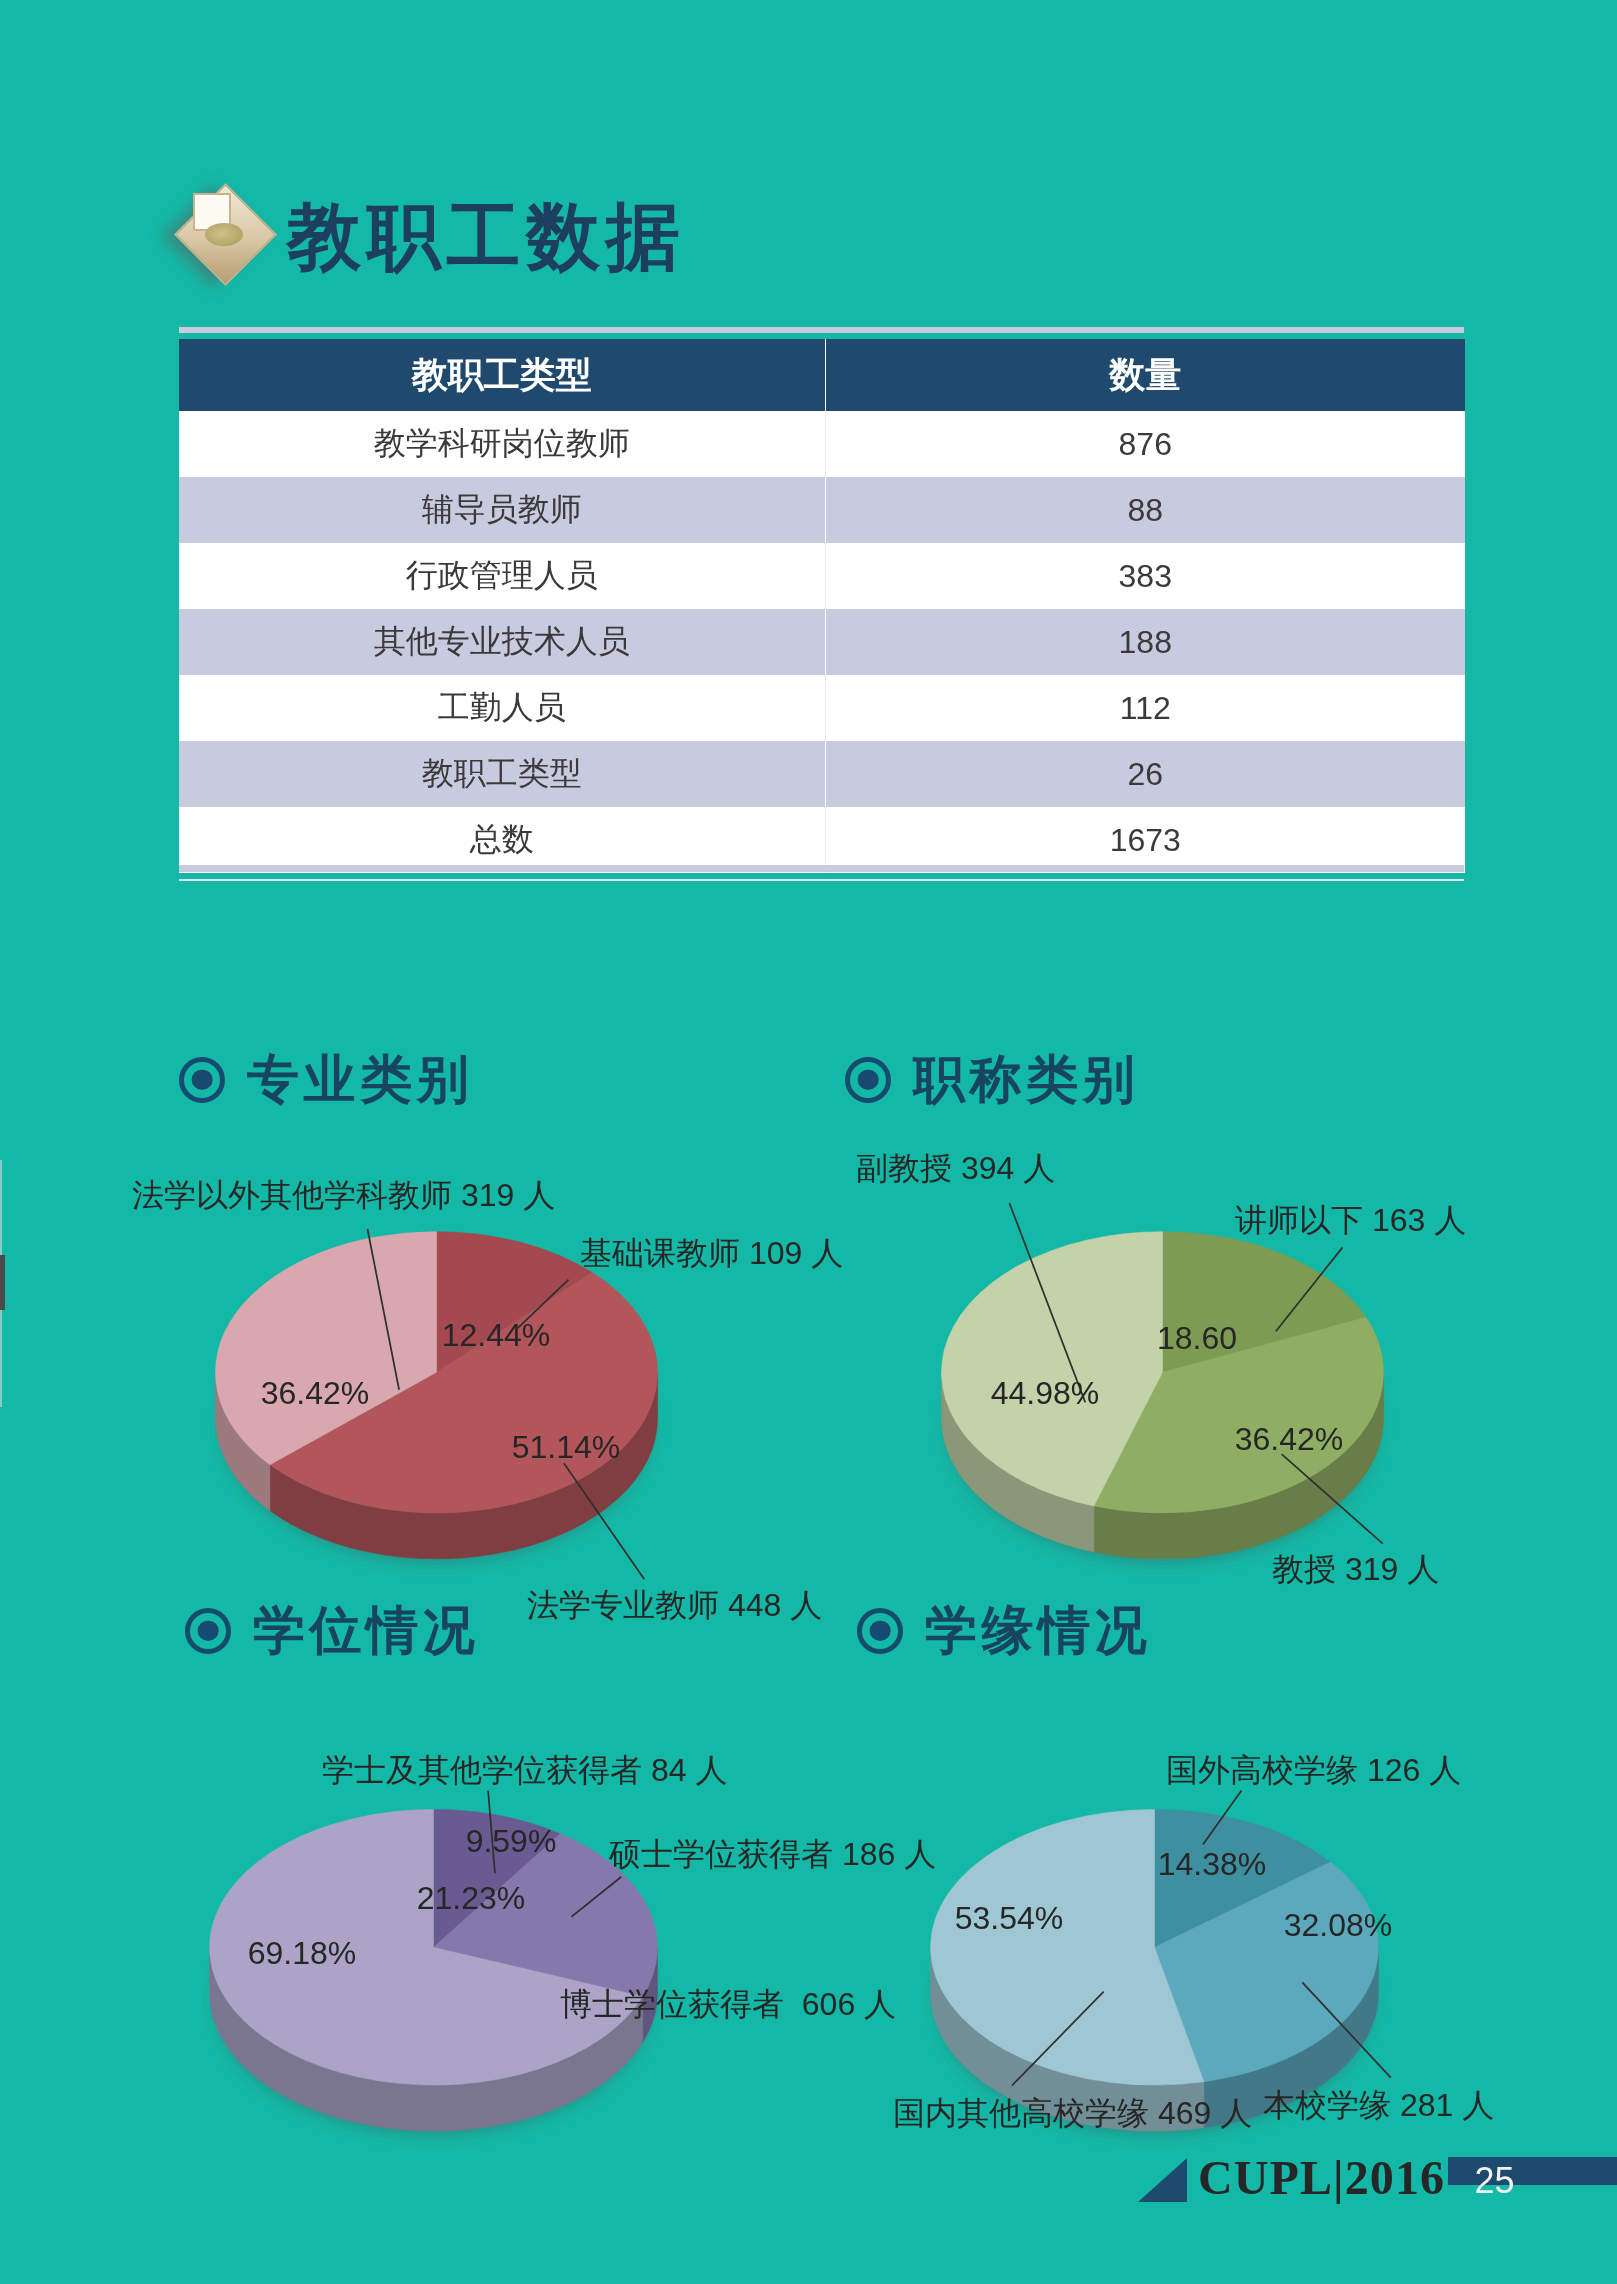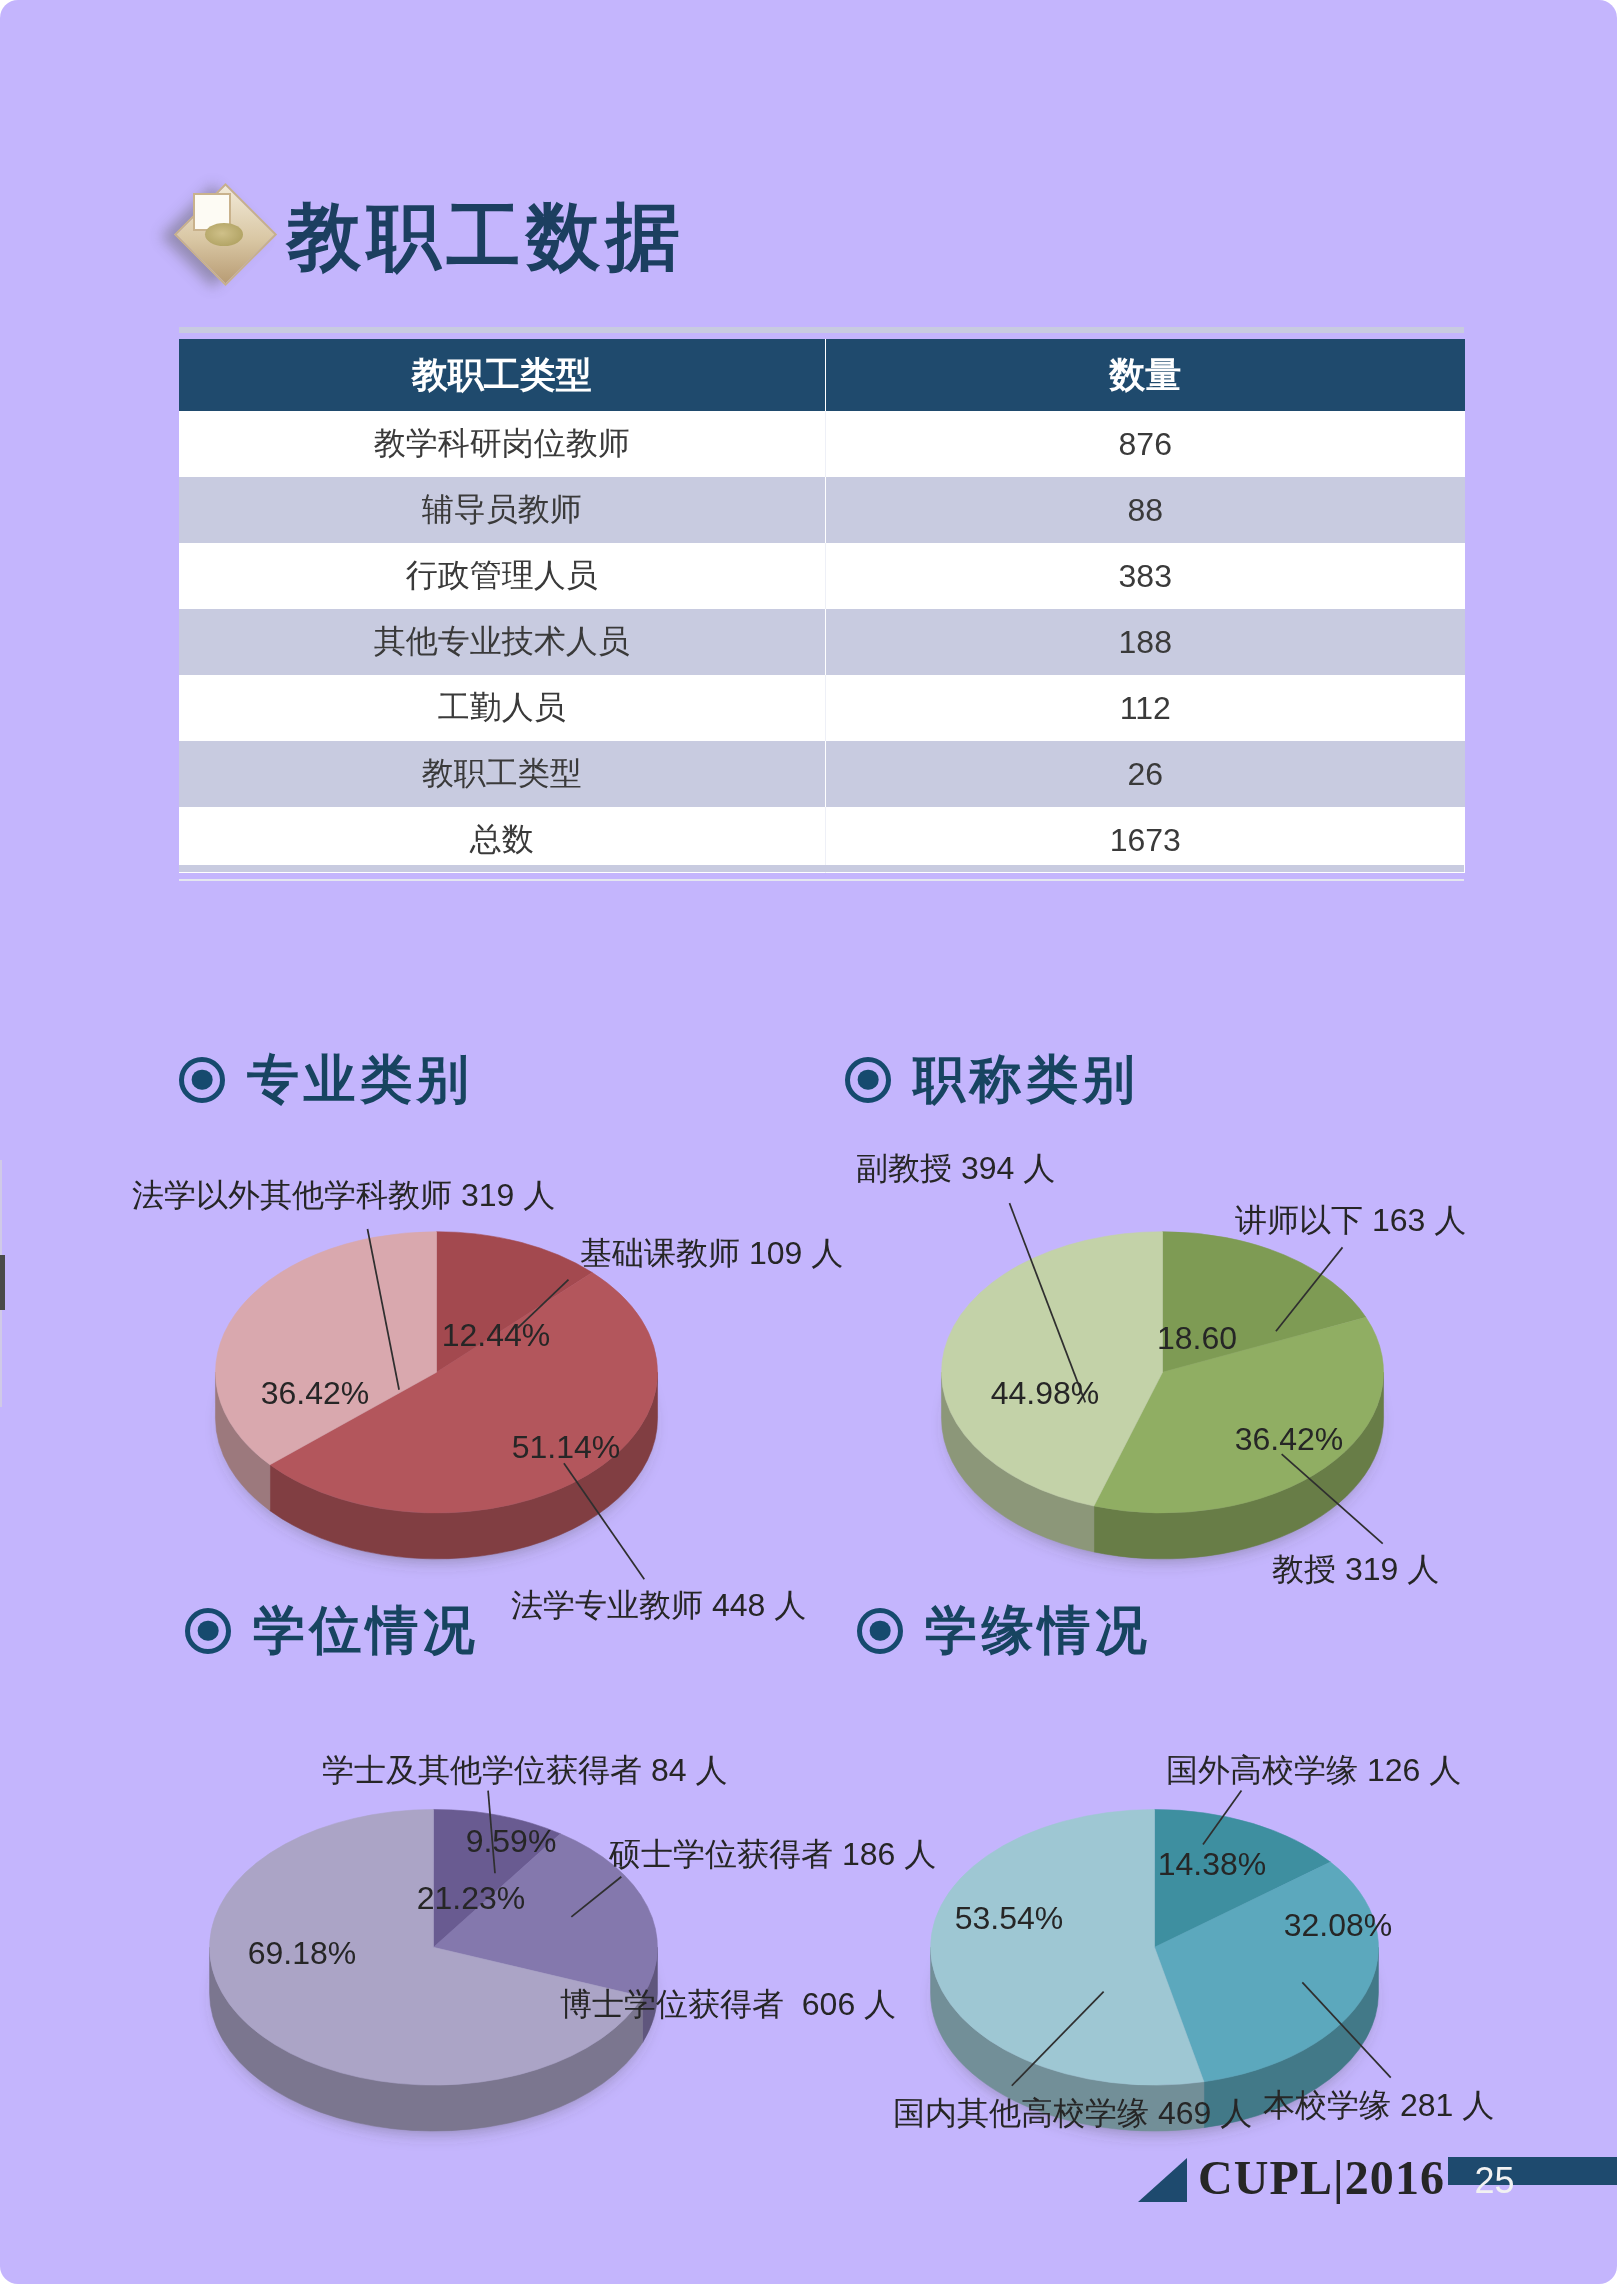--- a/index.html
+++ b/index.html
@@ -1,17 +1,17 @@
 <!DOCTYPE html>
 <html style="font-size:9.2px"><head>
 <meta charset="utf-8">
 <style>
   html,body{margin:0;padding:0;background:#ffffff;}
-  .page{position:relative;width:1617px;height:2284px;background:#c4b5fd;overflow:hidden;
-        font-family:"Liberation Sans", sans-serif;color:#262626;border-radius:18px;}
+  .page{position:relative;width:1617px;height:2284px;background:#14b8a6;overflow:hidden;
+        font-family:"Liberation Sans", sans-serif;color:#262626;}
 
   
   .title-block{position:absolute;left:172px;top:172px;height:132px;}
   .gem{position:absolute;left:5.7px;top:5.7px;width:92px;height:115px;}
   .gem-outer{position:absolute;left:11.5px;top:20px;width:69px;height:69px;transform:rotate(45deg);
              background:linear-gradient(135deg,#f2ead8,#d9c7a4 55%,#b89c74);
              border:2.3px solid #c9b astérisque;border:2.3px solid #c7b08a;box-shadow:-8px 10.3px 12.6px rgba(90,90,90,.45);}
   .gem-inner{position:absolute;left:15px;top:15px;width:34px;height:34px;background:#fdfbf4;border:2.9px solid #c9b28c;}
   .gem-eye{position:absolute;left:27px;top:45px;width:38px;height:23px;border-radius:50%;
            background:radial-gradient(ellipse at 45% 45%,#cfc089,#a89a58);}
@@ -219,21 +219,21 @@
   <div class="pct" style="left:1045px;top:1393px;">44.98%</div>
   <div class="pct" style="left:511px;top:1841px;">9.59%</div>
   <div class="pct" style="left:471px;top:1898px;">21.23%</div>
   <div class="pct" style="left:302px;top:1953px;">69.18%</div>
   <div class="pct" style="left:1212px;top:1864px;">14.38%</div>
   <div class="pct" style="left:1338px;top:1925px;">32.08%</div>
   <div class="pct" style="left:1009px;top:1918px;">53.54%</div>
 
   <div class="callout" style="left:132px;top:1174px;">法学以外其他学科教师 319 人</div>
   <div class="callout" style="left:580px;top:1232px;">基础课教师 109 人</div>
-  <div class="callout" style="left:511px;top:1584px;text-align:center;">法学专业教师 448 人</div>
+  <div class="callout" style="left:527px;top:1584px;text-align:center;">法学专业教师 448 人</div>
   <div class="callout" style="left:856px;top:1147px;">副教授 394 人</div>
   <div class="callout" style="left:1235px;top:1199px;">讲师以下 163 人</div>
   <div class="callout" style="left:1272px;top:1548px;">教授 319 人</div>
   <div class="callout" style="left:322px;top:1749px;">学士及其他学位获得者 84 人</div>
   <div class="callout" style="left:609px;top:1833px;">硕士学位获得者 186 人</div>
   <div class="callout" style="left:560px;top:1983px;">博士学位获得者  606 人</div>
   <div class="callout" style="left:1166px;top:1749px;">国外高校学缘 126 人</div>
   <div class="callout" style="left:893px;top:2092px;">国内其他高校学缘 469 人</div>
   <div class="callout" style="left:1263px;top:2084px;">本校学缘 281 人</div>
 

